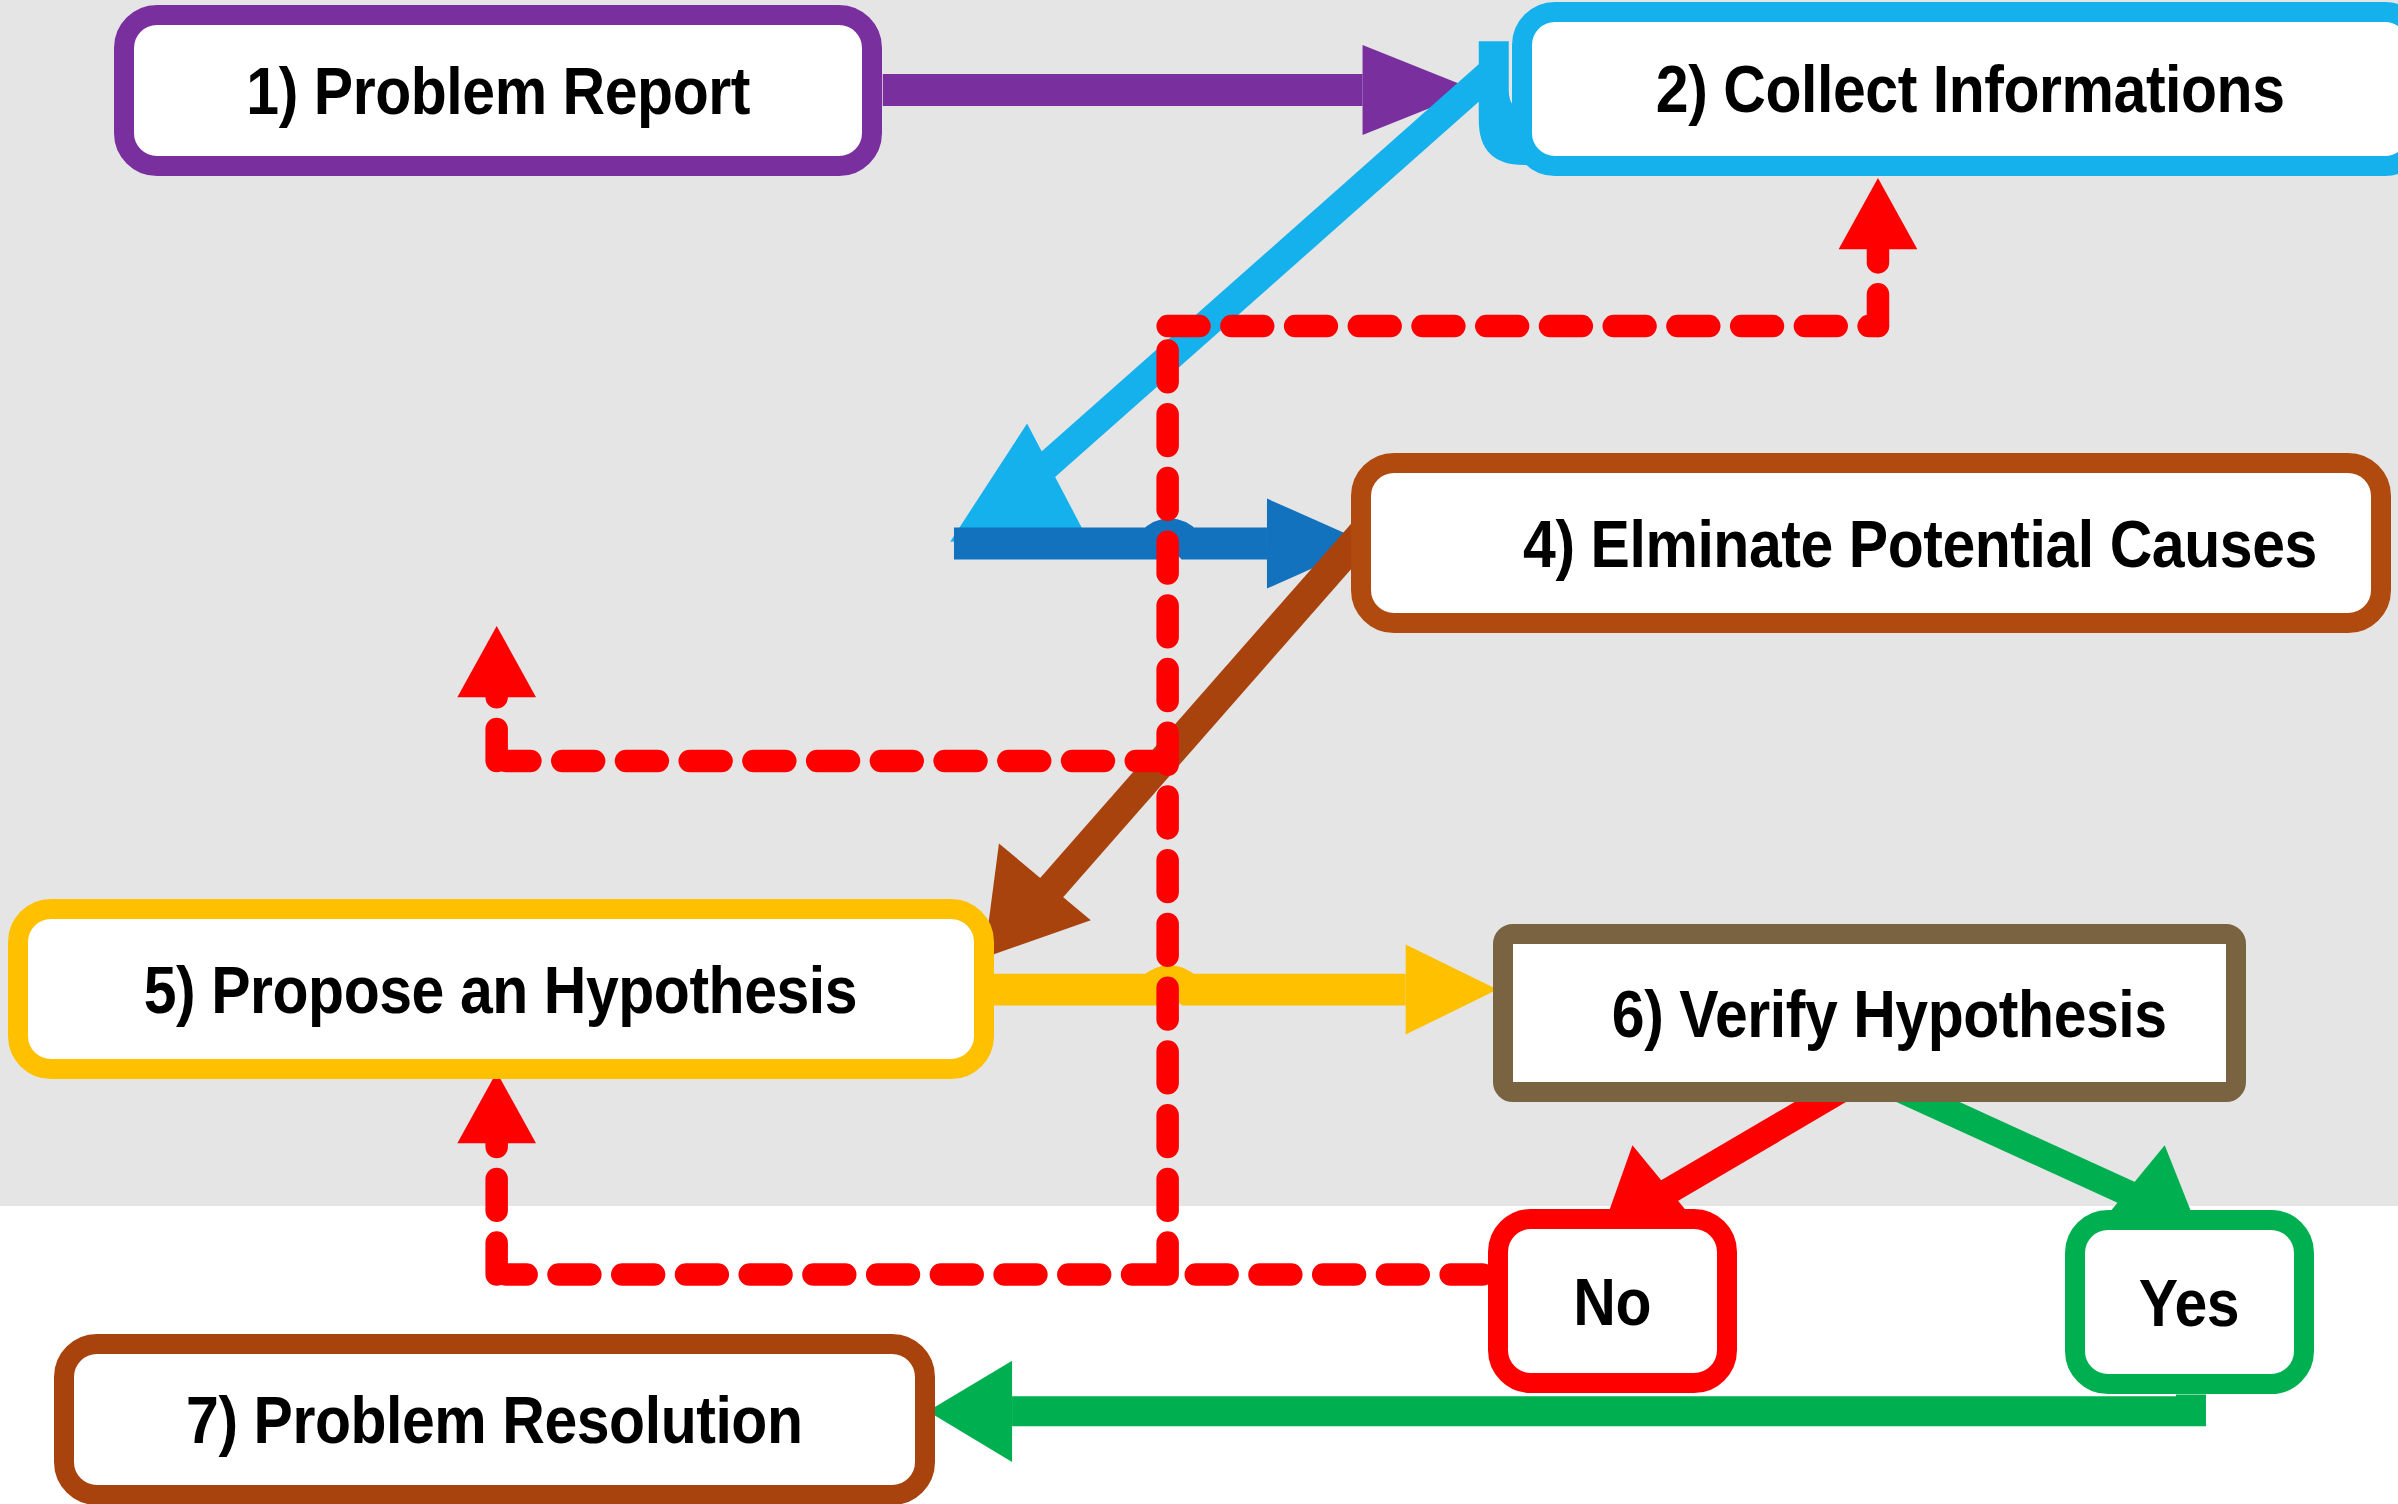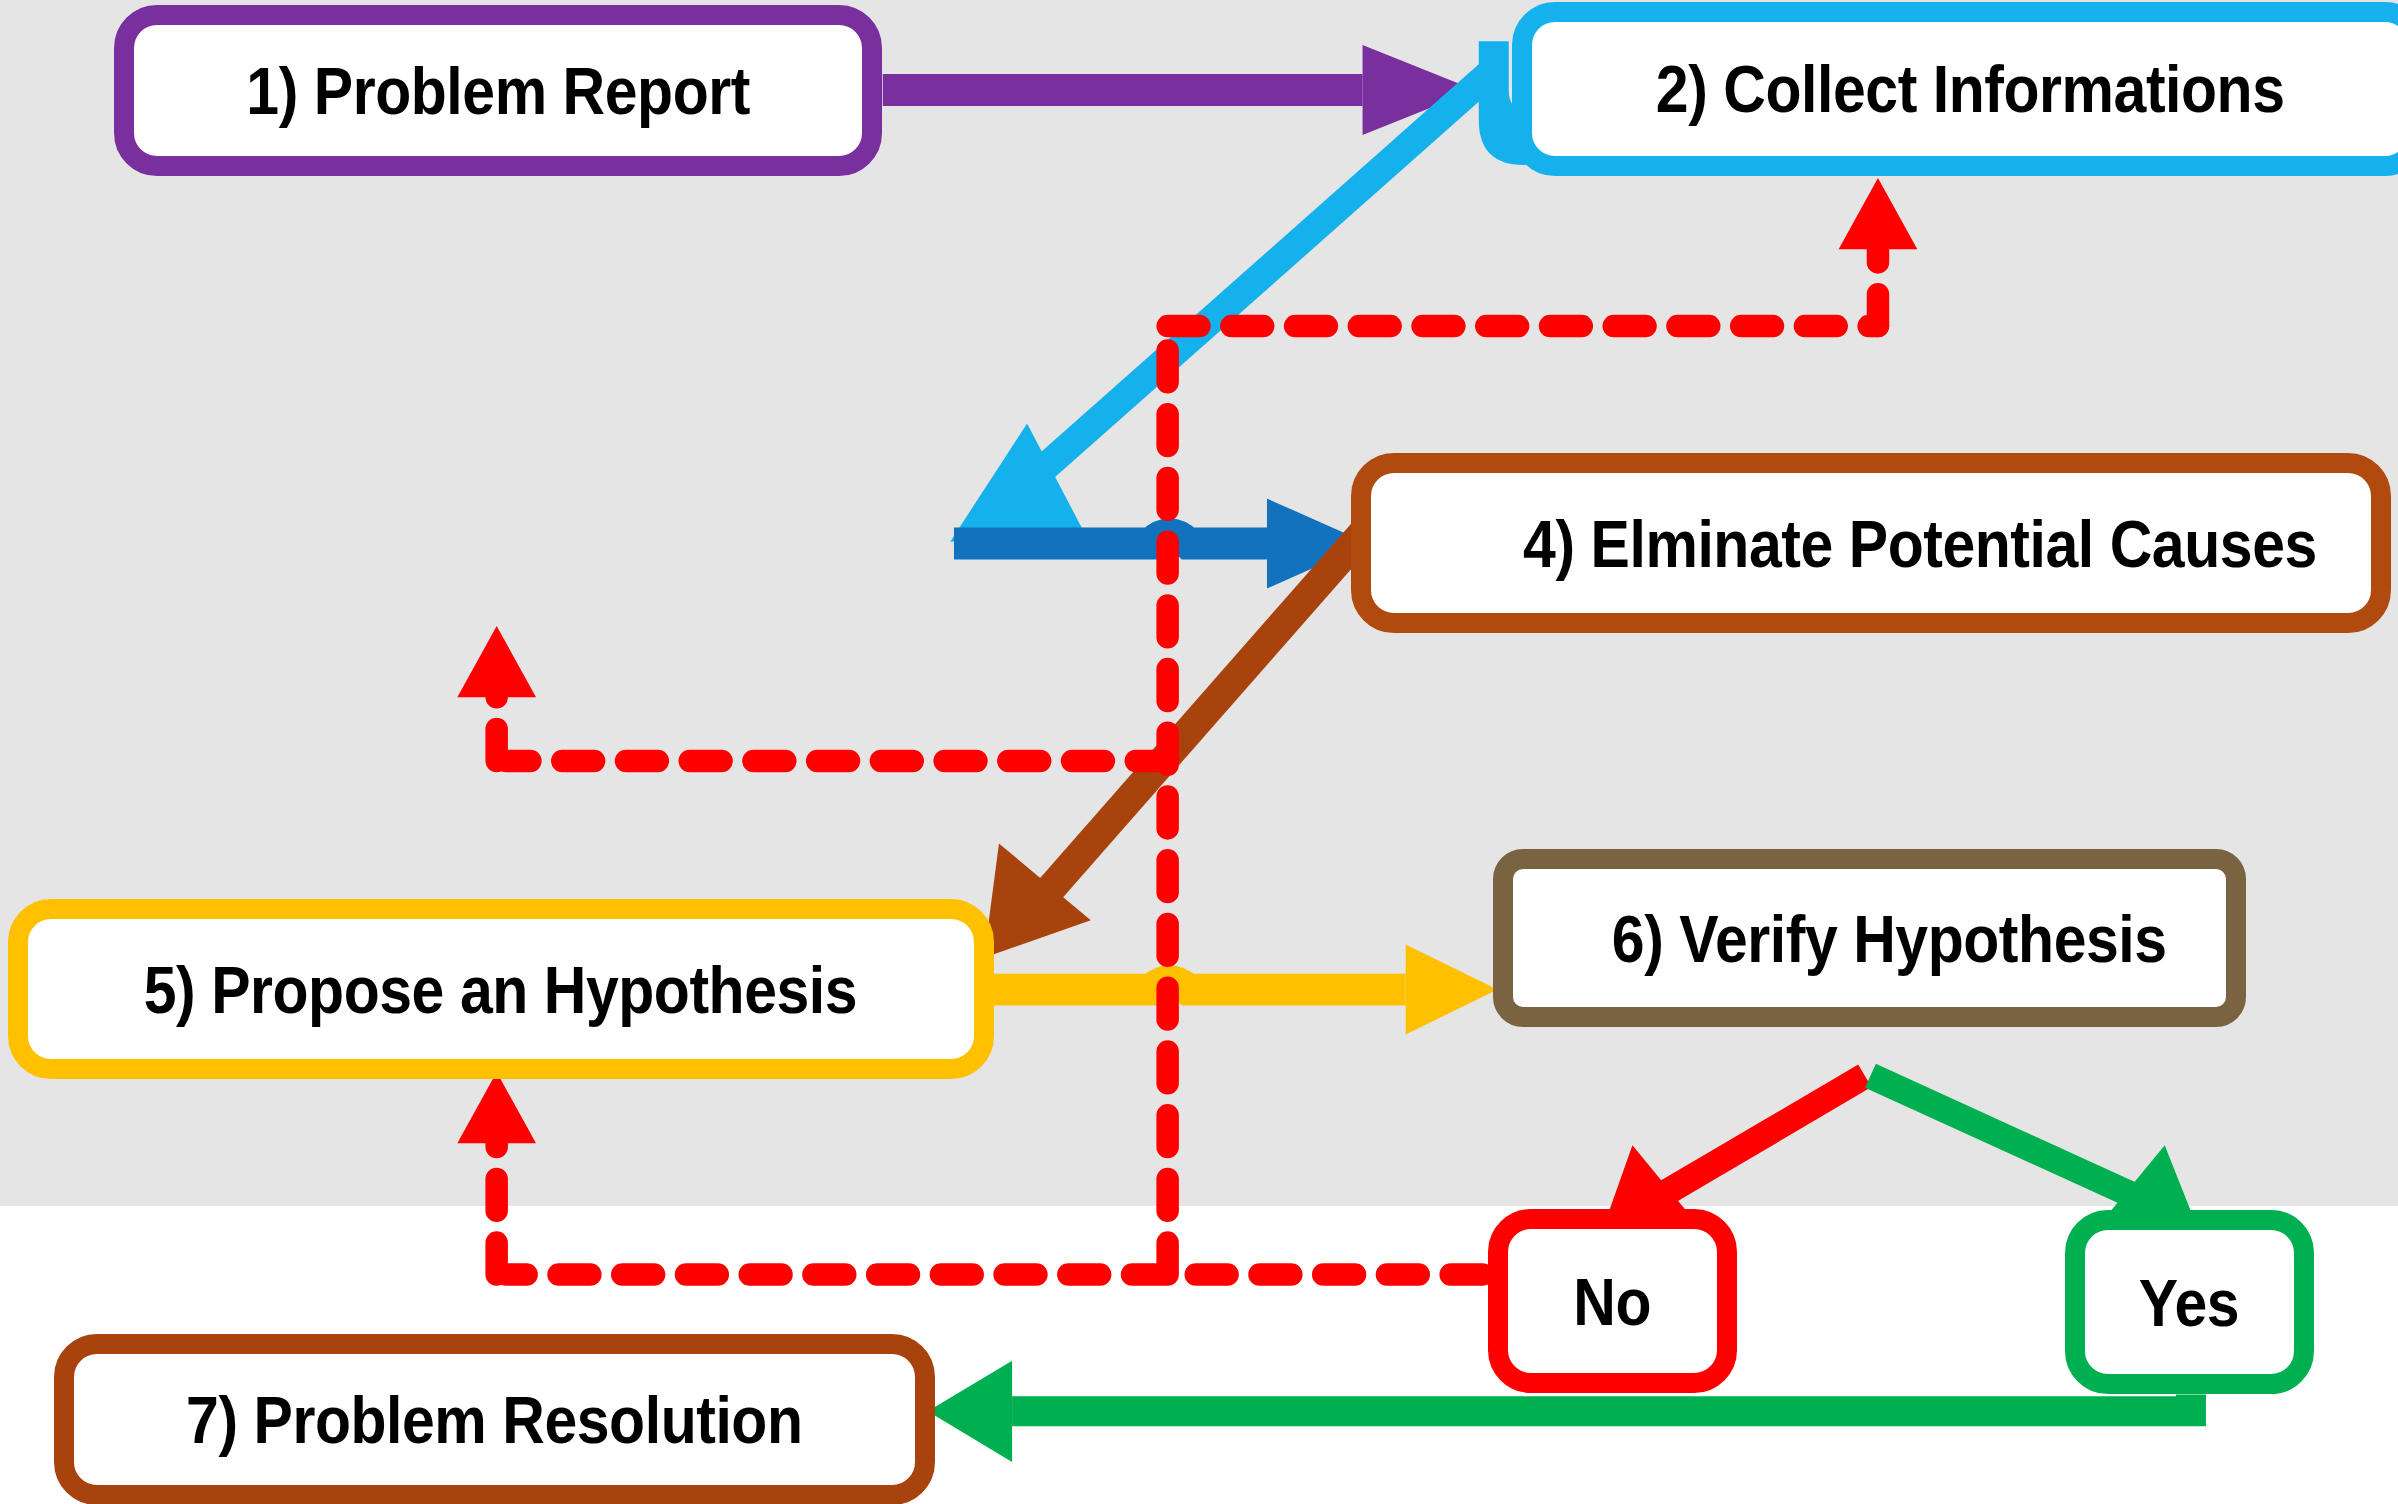--- a/index.html
+++ b/index.html
@@ -128,21 +128,21 @@
 
 
   <div class="node-box" style="left:1351px; top:453px; width:1040px; height:180px; border:20.6px solid #B14A0E; border-radius:43px;justify-content:flex-end;">
     <span class="node-label big">4) Elminate Potential Causes</span>
   </div>
 
   <div class="node-box" style="left:7.5px; top:899px; width:986px; height:180px; border:20.6px solid #FFC000; border-radius:43px;">
     <span class="node-label big">5) Propose an Hypothesis</span>
   </div>
 
-  <div class="node-box" style="left:1493px; top:849px; width:753px; height:178px; border:20.6px solid #7A6340; border-radius:30px;padding-left:40px;">
+  <div class="node-box" style="left:1493px; top:924px; width:753px; height:178px; border:20.6px solid #7A6340; border-radius:20px;padding-left:40px;">
     <span class="node-label big">6) Verify Hypothesis</span>
   </div>
 
   <div class="node-box" style="left:2065px; top:1210px; width:249px; height:184px; border:20.6px solid #00B050; border-radius:43px;">
     <span class="node-label big">Yes</span>
   </div>
 
   <div class="node-box" style="left:1488px; top:1209px; width:249px; height:184px; border:20.6px solid #FF0000; border-radius:43px;">
     <span class="node-label big">No</span>
   </div>

